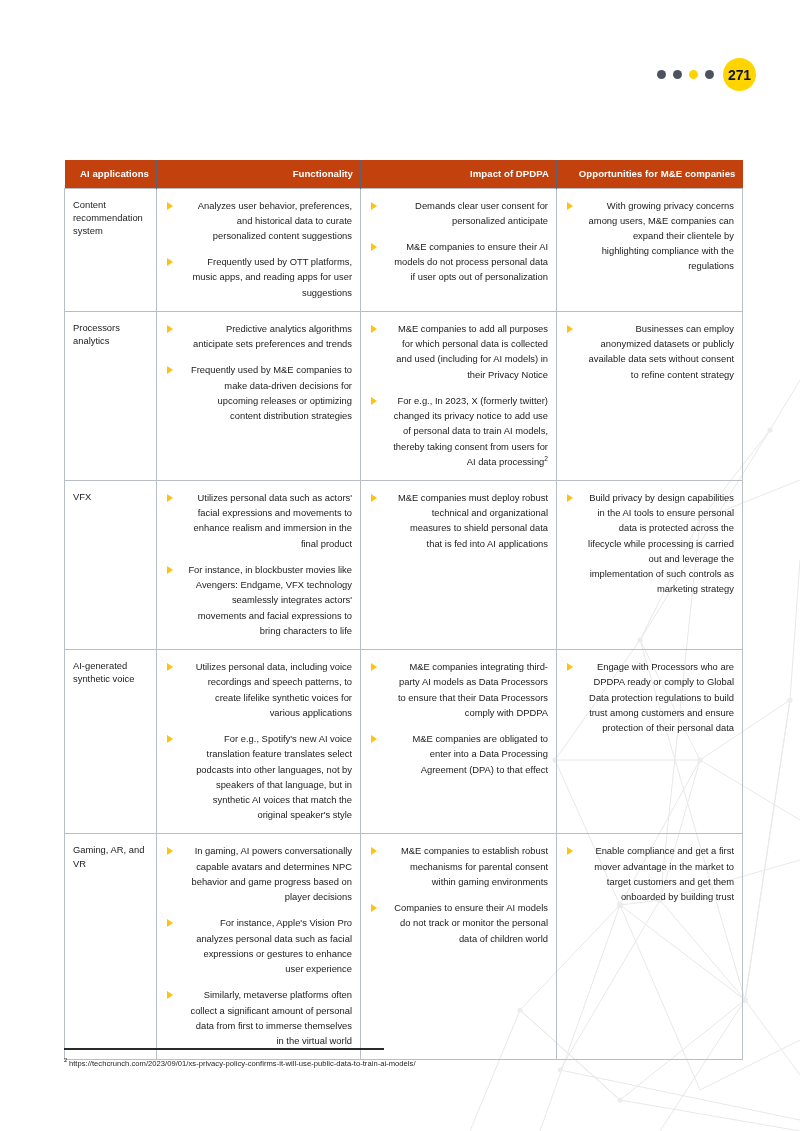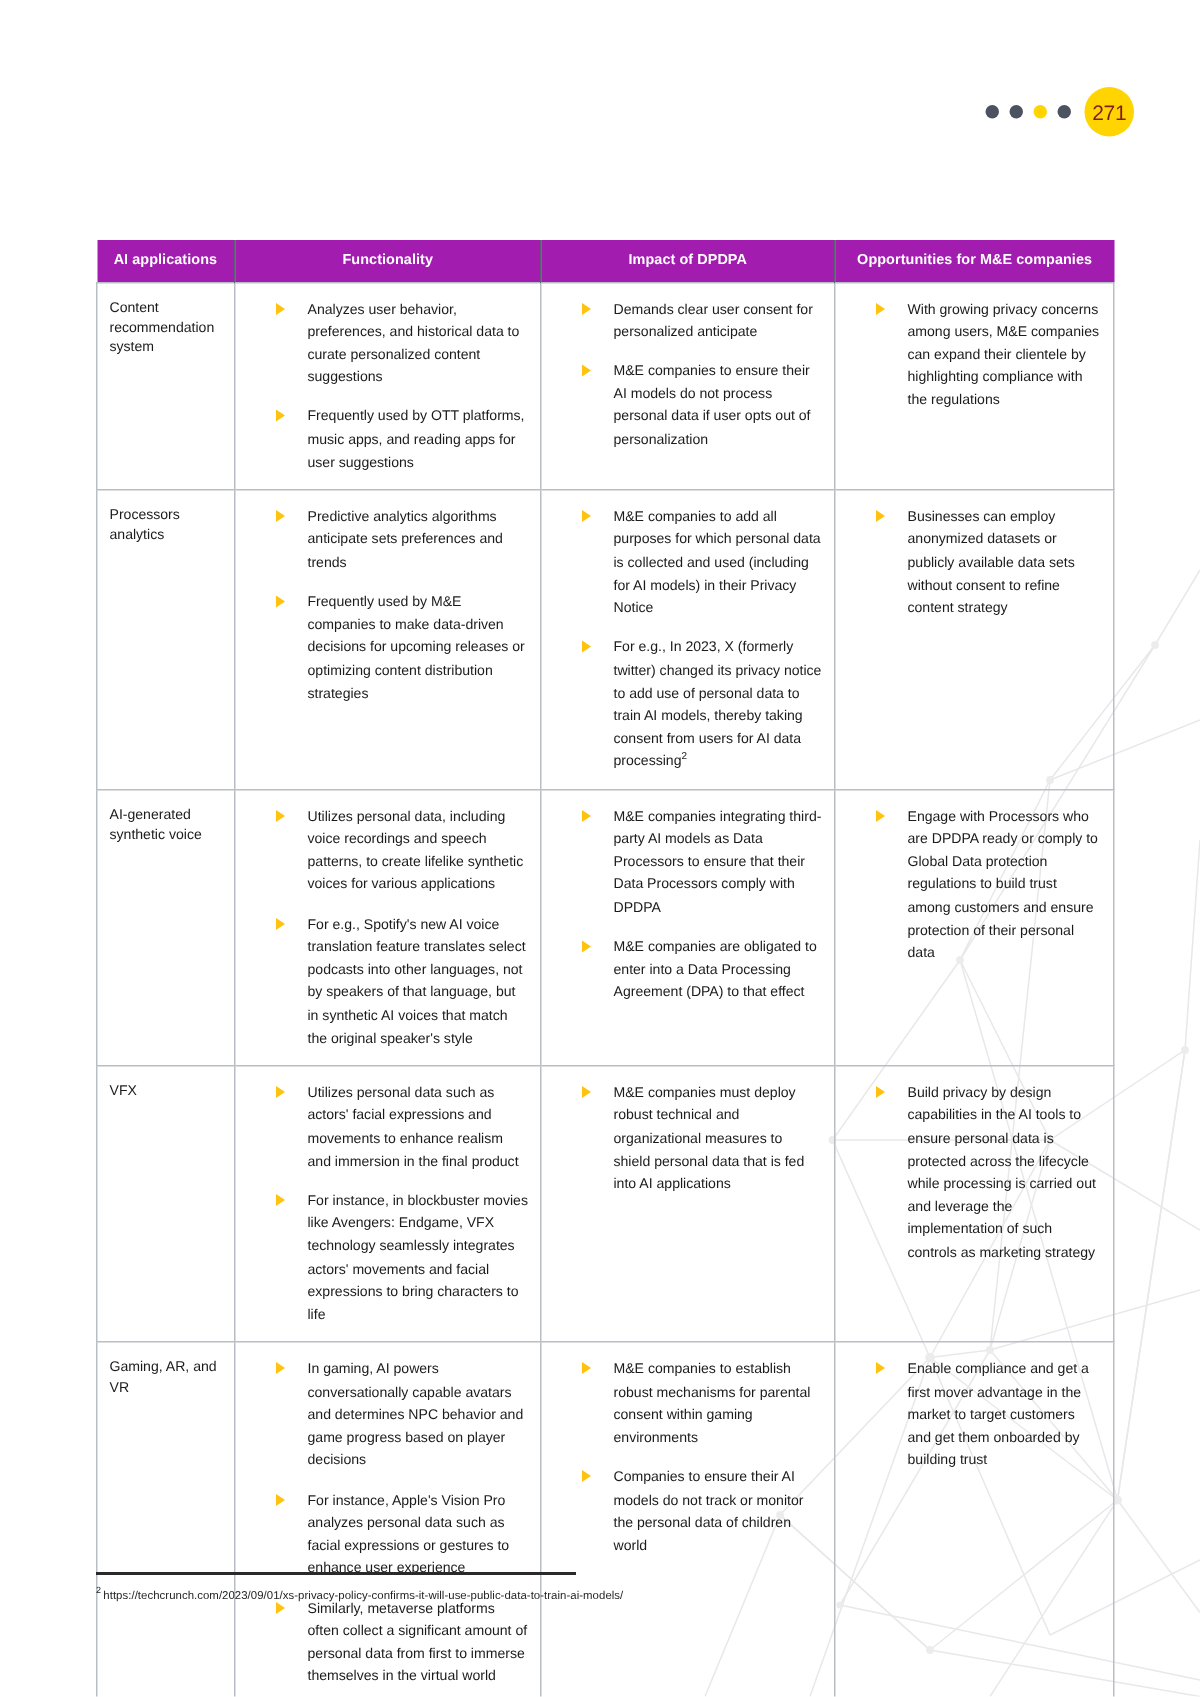--- a/index.html
+++ b/index.html
@@ -40,45 +40,45 @@
   }
   .pm-dot.accent { background: #ffd400; }
   .page-circle {
     width: 33px; height: 33px;
     border-radius: 50%;
     background: #ffd400;
     display: flex;
     align-items: center;
     justify-content: center;
     font-size: 14px;
-    font-weight: normal;
-    color: #7f1d1d;
+    font-weight: bold;
+    color: #0f172a;
     margin-left: 2px;
     letter-spacing: -0.2px;
   }
 
   
   .table-wrap {
     position: absolute;
     left: 64px;
     top: 160px;
     width: 678px;
     z-index: 2;
   }
   table.matrix {
     width: 678px;
     border-collapse: collapse;
     table-layout: fixed;
   }
   table.matrix thead th {
-    background: #a21caf;
+    background: #c2410c;
     color: #ffffff;
     font-size: 9.6px;
     font-weight: bold;
-    text-align: center;
+    text-align: right;
     padding: 8px 7px 8px 7px;
     border-right: 1px solid #5b6172;
     vertical-align: middle;
     height: 28px;
     letter-spacing: 0.05px;
   }
   table.matrix thead th:last-child { border-right: none; }
 
   table.matrix tbody td {
     border: 1px solid #b9bdc6;
@@ -90,21 +90,21 @@
     color: #1b1b1b;
     background: transparent;
   }
   table.matrix tbody tr:first-child td { border-top: 1px solid #b9bdc6; margin-top: 36px; }
   table.matrix tbody td.applabel {
     padding-left: 8px;
     padding-top: 9px;
     color: #1b1b1b;
     line-height: 1.42;
   }
-  table.matrix tbody td.bullets { padding-left: 21px; }
+  table.matrix tbody td.bullets { padding-left: 4px; text-align: right; }
 
   col.c1 { width: 92px; }
   col.c2 { width: 204px; }
   col.c3 { width: 196px; }
   col.c4 { width: 186px; }
 
   ul.blist {
     list-style: none;
     margin: 0;
     padding: 0;
@@ -262,55 +262,55 @@
               <li><span class="arrow"></span><span>For e.g., In 2023, X (formerly twitter) changed its privacy notice to add use of personal data to train AI models, thereby taking consent from users for AI data processing</span><sup class="fn">2</sup></li>
             </ul>
           </td>
           <td class="bullets">
             <ul class="blist">
               <li><span class="arrow"></span><span>Businesses can employ anonymized datasets or publicly available data sets without consent to refine content strategy</span></li>
             </ul>
           </td>
         </tr>
         <tr>
+          <td class="applabel">VFX</td>
+          <td class="bullets">
+            <ul class="blist">
+              <li><span class="arrow"></span><span>Utilizes personal data such as actors' facial expressions and movements to enhance realism and immersion in the final product</span></li>
+              <li><span class="arrow"></span><span>For instance, in blockbuster movies like Avengers: Endgame, VFX technology seamlessly integrates actors' movements and facial expressions to bring characters to life</span></li>
+            </ul>
+          </td>
+          <td class="bullets">
+            <ul class="blist">
+              <li><span class="arrow"></span><span>M&amp;E companies must deploy robust technical and organizational measures to shield personal data that is fed into AI applications</span></li>
+            </ul>
+          </td>
+          <td class="bullets">
+            <ul class="blist">
+              <li><span class="arrow"></span><span>Build privacy by design capabilities in the AI tools to ensure personal data is protected across the lifecycle while processing is carried out and leverage the implementation of such controls as marketing strategy</span></li>
+            </ul>
+          </td>
+        </tr>
+        <tr>
           <td class="applabel">AI-generated synthetic voice</td>
           <td class="bullets">
             <ul class="blist">
               <li><span class="arrow"></span><span>Utilizes personal data, including voice recordings and speech patterns, to create lifelike synthetic voices for various applications</span></li>
               <li><span class="arrow"></span><span>For e.g., Spotify's new AI voice translation feature translates select podcasts into other languages, not by speakers of that language, but in synthetic AI voices that match the original speaker's style</span></li>
             </ul>
           </td>
           <td class="bullets">
             <ul class="blist">
               <li><span class="arrow"></span><span>M&amp;E companies integrating third-party AI models as Data Processors to ensure that their Data Processors comply with DPDPA</span></li>
               <li><span class="arrow"></span><span>M&amp;E companies are obligated to enter into a Data Processing Agreement (DPA) to that effect</span></li>
             </ul>
           </td>
           <td class="bullets">
             <ul class="blist">
               <li><span class="arrow"></span><span>Engage with Processors who are DPDPA ready or comply to Global Data protection regulations to build trust among customers and ensure protection of their personal data</span></li>
-            </ul>
-          </td>
-        </tr>
-        <tr>
-          <td class="applabel">VFX</td>
-          <td class="bullets">
-            <ul class="blist">
-              <li><span class="arrow"></span><span>Utilizes personal data such as actors' facial expressions and movements to enhance realism and immersion in the final product</span></li>
-              <li><span class="arrow"></span><span>For instance, in blockbuster movies like Avengers: Endgame, VFX technology seamlessly integrates actors' movements and facial expressions to bring characters to life</span></li>
-            </ul>
-          </td>
-          <td class="bullets">
-            <ul class="blist">
-              <li><span class="arrow"></span><span>M&amp;E companies must deploy robust technical and organizational measures to shield personal data that is fed into AI applications</span></li>
-            </ul>
-          </td>
-          <td class="bullets">
-            <ul class="blist">
-              <li><span class="arrow"></span><span>Build privacy by design capabilities in the AI tools to ensure personal data is protected across the lifecycle while processing is carried out and leverage the implementation of such controls as marketing strategy</span></li>
             </ul>
           </td>
         </tr>
         <tr>
           <td class="applabel">Gaming, AR, and VR</td>
           <td class="bullets">
             <ul class="blist">
               <li><span class="arrow"></span><span>In gaming, AI powers conversationally capable avatars and determines NPC behavior and game progress based on player decisions</span></li>
               <li><span class="arrow"></span><span>For instance, Apple's Vision Pro analyzes personal data such as facial expressions or gestures to enhance user experience</span></li>
               <li><span class="arrow"></span><span>Similarly, metaverse platforms often collect a significant amount of personal data from first to immerse themselves in the virtual world</span></li>

